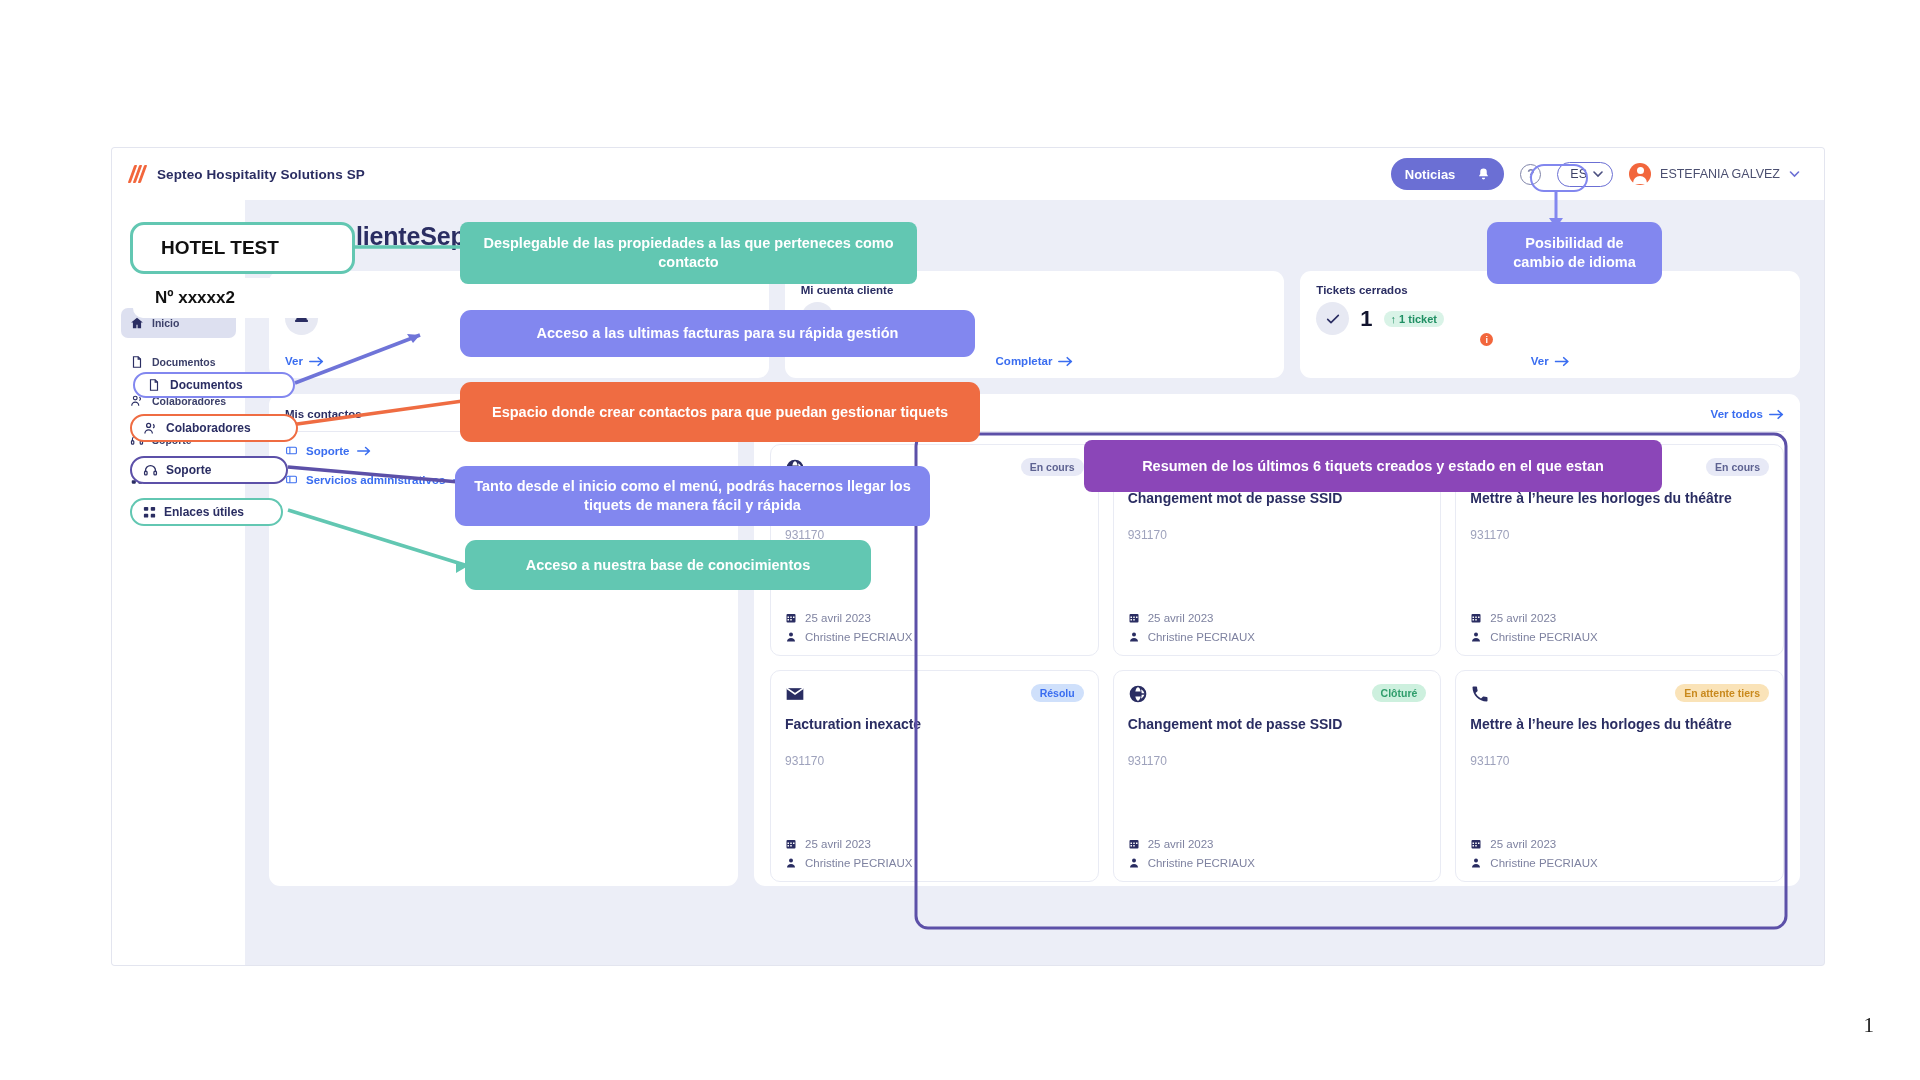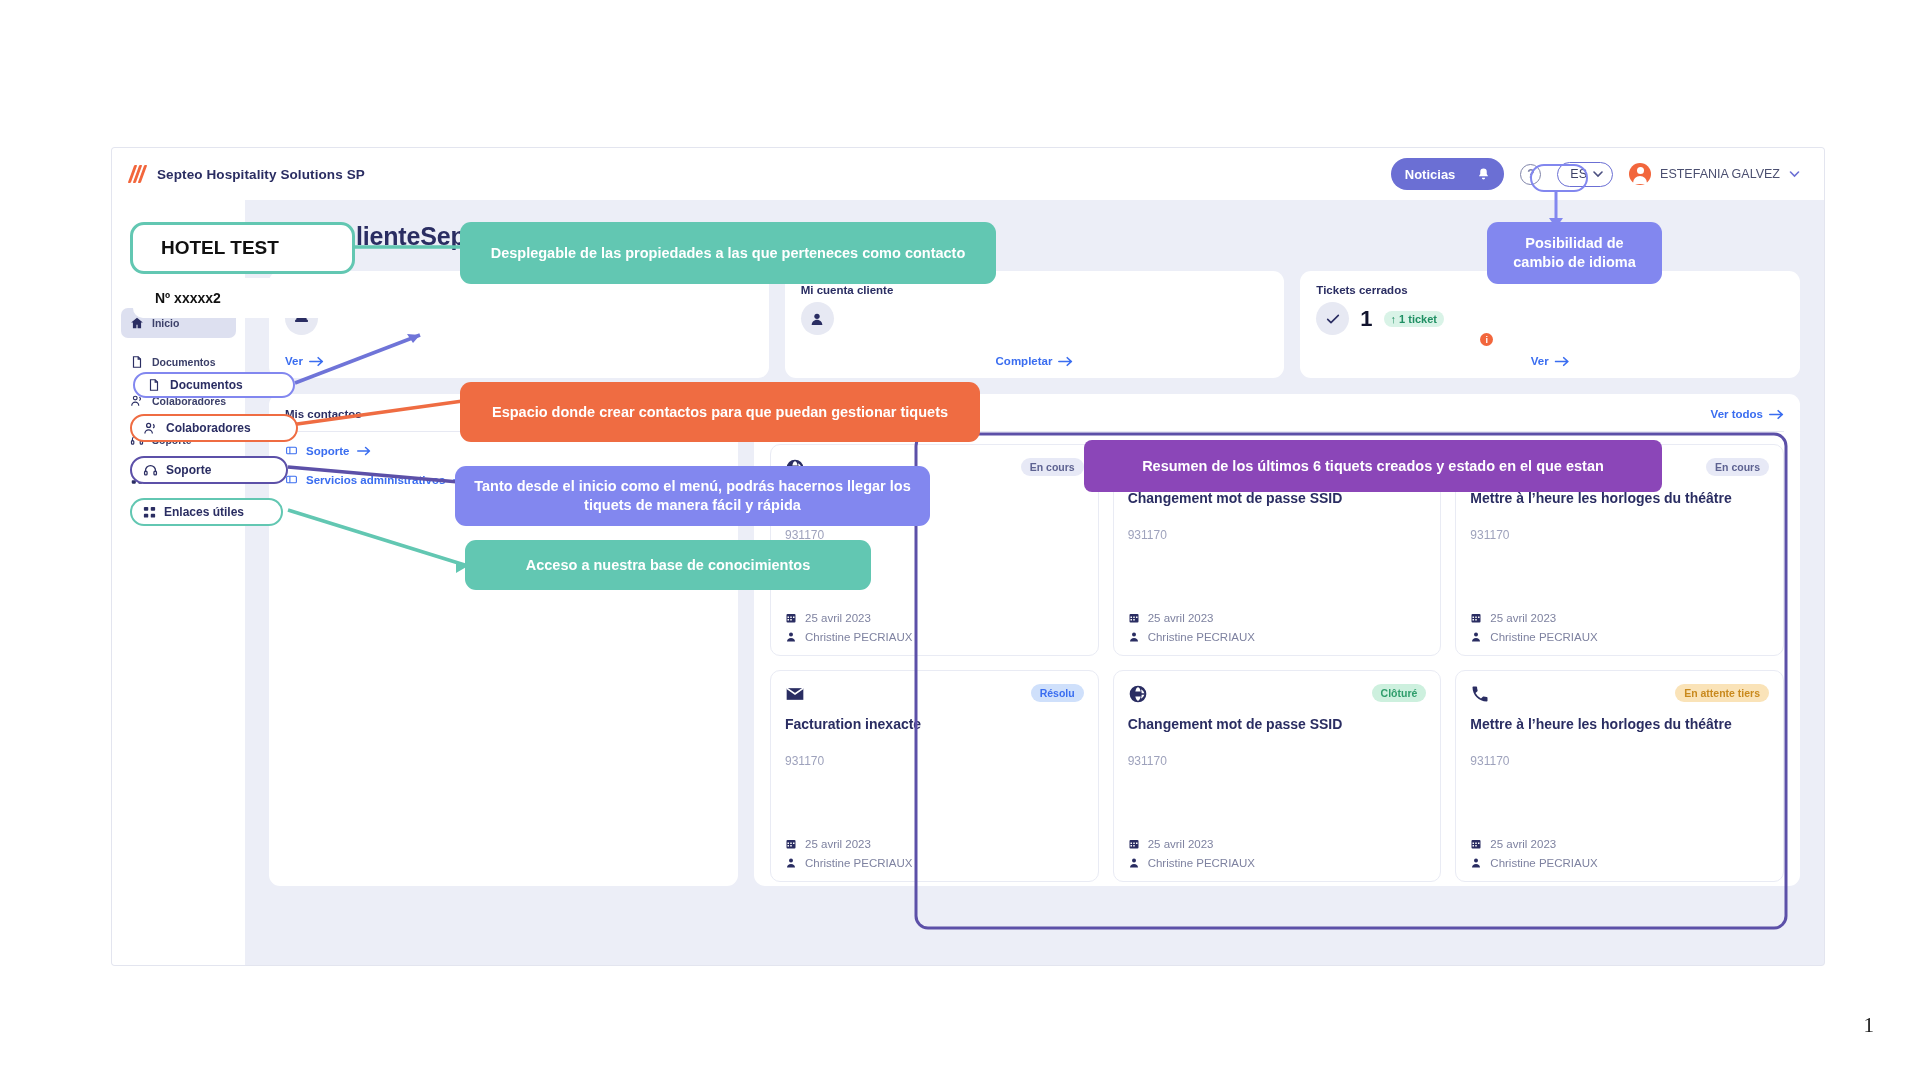--- a/index.html
+++ b/index.html
@@ -571,21 +571,21 @@
     <path d="M1556 192 L1556 222" stroke="#8287ef" stroke-width="3" fill="none"></path>
     <path d="M1556 228 l-7 -10 l14 0 z" fill="#8287ef"></path>
 
     <rect x="916" y="434" width="870" height="494" rx="12" fill="none" stroke="#5c50a8" stroke-width="3"></rect>
   </svg>
 
   <div class="pillbox hl-teal" style="left:130px; top:222px; width:225px; height:52px; border-radius:14px;">
     <span style="font-size:19px; font-weight:700; color:#111; padding-left:28px;">HOTEL TEST</span>
   </div>
   <div class="pillbox" style="left:133px; top:278px; width:218px; height:40px; border-radius:10px;">
-    <span style="font-size:14px; font-weight:700; color:#111; padding-left:22px;">Nº xxxxx2</span>
+    <span style="font-size:17px; font-weight:700; color:#111; padding-left:22px;">Nº xxxxx2</span>
   </div>
 
   <div class="pillbox hl-blue" style="left:133px; top:372px; width:162px; height:26px;">
     <svg style="width:14px;height:14px;margin-left:12px;" viewBox="0 0 24 24" fill="none" stroke="#2a2d62" stroke-width="2">
         <path d="M14 3H6v18h12V7z"></path>
         <path d="M14 3v4h4"></path>
       </svg>
     <span style="font-size:12px;font-weight:700;color:#2a2d62;margin-left:9px;">Documentos</span>
   </div>
   <div class="pillbox hl-orange" style="left:130px; top:414px; width:168px; height:28px;">
@@ -609,24 +609,25 @@
         <rect x="3" y="3" width="7" height="6" rx="1.4"></rect>
         <rect x="14" y="3" width="7" height="6" rx="1.4"></rect>
         <rect x="3" y="14" width="7" height="6" rx="1.4"></rect>
         <rect x="14" y="14" width="7" height="6" rx="1.4"></rect>
       </svg>
     <span style="font-size:12px;font-weight:700;color:#2a2d62;margin-left:7px;">Enlaces útiles</span>
   </div>
 
   <div class="pillbox hl-blue" style="left:1530px; top:164px; width:58px; height:28px; background:transparent; border-width:2px;"></div>
 
-  <div class="callout c-teal" style="left:460px; top:222px; width:536px; height:62px;">Desplegable de las propiedades a las que perteneces como contacto</div>
+  <div class="callout c-teal" style="left:460px; top:222px; width:457px; height:62px;border-radius:8px;">Desplegable de las propiedades a las que perteneces como contacto</div>
 
   <div class="callout c-blue" style="left:1487px; top:222px; width:175px; height:62px;">Posibilidad de cambio de idioma</div>
 
+  <div class="callout c-blue" style="left:460px; top:310px; width:515px; height:47px;">Acceso a las ultimas facturas para su rápida gestión</div>
 
   <div class="callout c-blue" style="left:455px; top:466px; width:475px; height:60px;">Tanto desde el inicio como el menú, podrás hacernos llegar los tiquets de manera fácil y rápida</div>
 
   <div class="callout c-orange" style="left:460px; top:382px; width:520px; height:60px;">Espacio donde crear contactos para que puedan gestionar tiquets</div>
 
   <div class="callout c-teal" style="left:465px; top:540px; width:406px; height:50px;">Acceso a nuestra base de conocimientos</div>
 
   <div class="callout c-purple" style="left:1084px; top:440px; width:578px; height:52px; border-radius:8px;">Resumen de los últimos 6 tiquets creados y estado en el que estan</div>
 
   <div class="pagenum">1</div>

